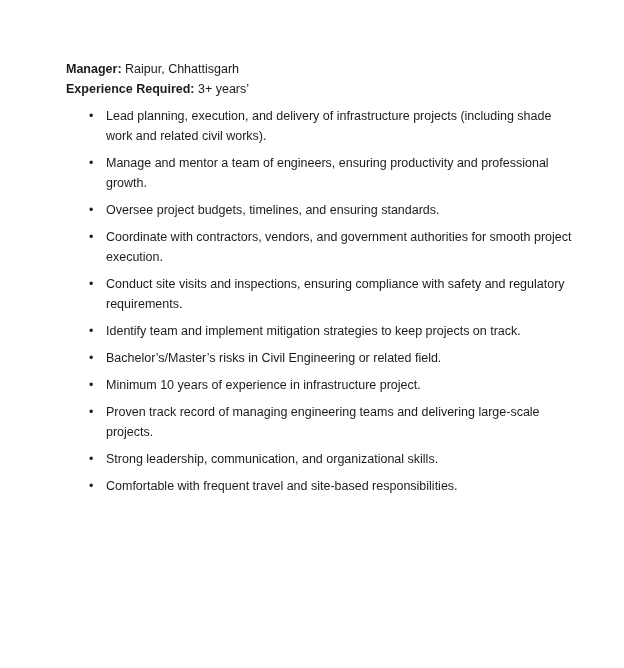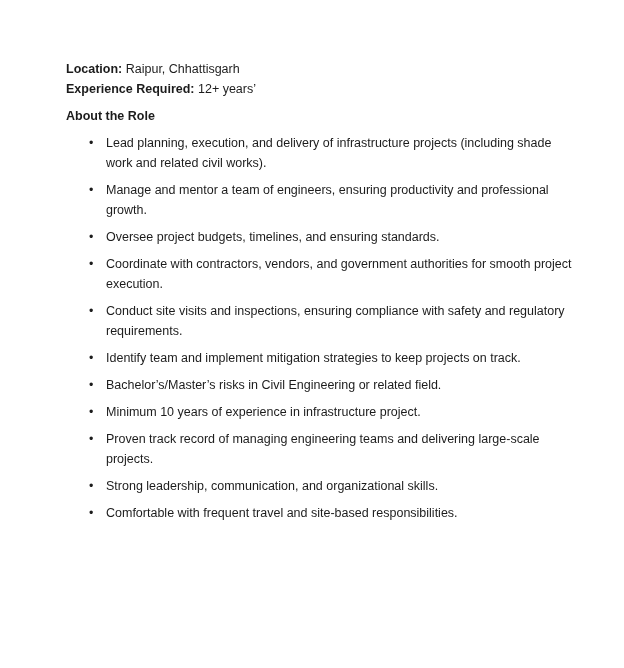--- a/index.html
+++ b/index.html
@@ -46,25 +46,24 @@
     line-height: 20px;
   }
   .bullet-text { flex: 1; }
 </style>
 </head>
 <body>
 
 <div class="page">
 
   <div class="meta-block">
-    <p class="meta-line"><span class="label">Location:</span><span> Raipur, Chhattisgarh</span></p>
-    <p class="meta-line"><span class="label">Experience Required:</span><span> 12+ years’</span></p>
+    <p class="meta-line"><span class="label">Manager:</span><span> Raipur, Chhattisgarh</span></p>
+    <p class="meta-line"><span class="label">Experience Required:</span><span> 3+ years’</span></p>
   </div>
 
-  <p class="line heading">About the Role</p>
 
   <div class="bullet-list">
     <div class="bullet-item">
       <span class="bullet-glyph">•</span>
       <span class="bullet-text">Lead planning, execution, and delivery of infrastructure projects (including shade work and related civil works).</span>
     </div>
     <div class="bullet-item">
       <span class="bullet-glyph">•</span>
       <span class="bullet-text">Manage and mentor a team of engineers, ensuring productivity and professional growth.</span>
     </div>

